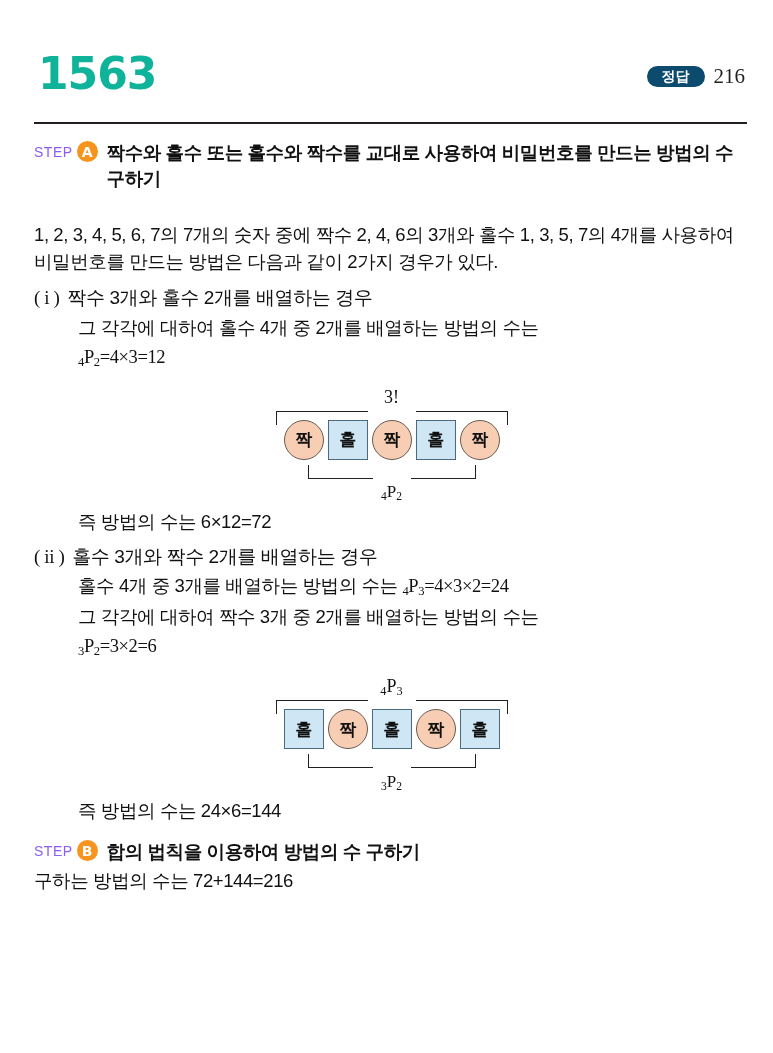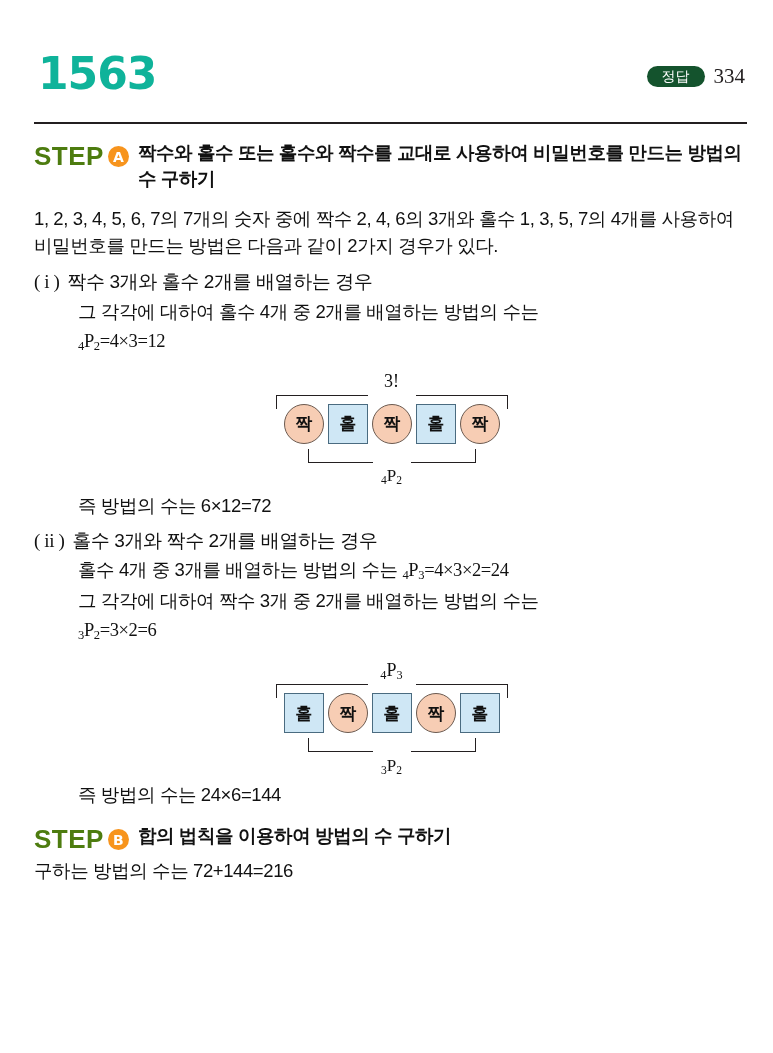--- a/index.html
+++ b/index.html
@@ -38,24 +38,24 @@
   }
   .answer-wrap {
     position: absolute;
     right: 28px;
     top: 64px;
     display: flex;
     align-items: center;
     gap: 9px;
   }
   .answer-pill {
-    background: #14532d;
+    background: #0c4a6e;
     color: #ffffff;
     font-size: 14px;
-    font-weight: normal;
+    font-weight: bold;
     border-radius: 11px;
     padding: 3px 15px 4px 15px;
     line-height: 1;
   }
   .answer-val {
     font-size: 21px;
     color: #231f20;
     font-family: "Liberation Serif", serif;
   }
 
@@ -84,23 +84,23 @@
     margin-top: 6px;
   }
   .step-label {
     display: flex;
     align-items: center;
     gap: 4px;
     flex: 0 0 auto;
     padding-top: 1px;
   }
   .step-word {
-    color: #4d7c0f;
-    font-weight: bold;
-    font-size: 26px;
+    color: #8b5cf6;
+    font-weight: normal;
+    font-size: 14px;
     letter-spacing: 0.5px;
   }
   .step-badge {
     width: 21px;
     height: 21px;
     border-radius: 50%;
     background: #f7941d;
     color: #ffffff;
     font-size: 14px;
     font-weight: bold;
@@ -114,21 +114,21 @@
     font-weight: bold;
     line-height: 1.42;
     letter-spacing: -0.4px;
   }
 
   
   .para {
     font-size: 18.5px;
     line-height: 1.48;
     letter-spacing: -0.4px;
-    margin-top: 12px;
+    margin-top: 28px;
   }
   .serif { font-family: "Liberation Serif", serif; }
 
   .case-line {
     font-size: 19px;
     line-height: 1.5;
     letter-spacing: -0.4px;
     margin-top: 9px;
   }
   .case-mark {
@@ -262,21 +262,21 @@
 </style>
 </head>
 <body>
 
 <div class="page">
 
   <div class="header">
     <div class="prob-num">1563</div>
     <div class="answer-wrap">
       <div class="answer-pill">정답</div>
-      <div class="answer-val">334</div>
+      <div class="answer-val">216</div>
     </div>
   </div>
   <div class="hrule"></div>
 
   <div class="body">
 
     <div class="step-row">
       <div class="step-label">
         <span class="step-word">STEP</span>
         <span class="step-badge">A</span>

